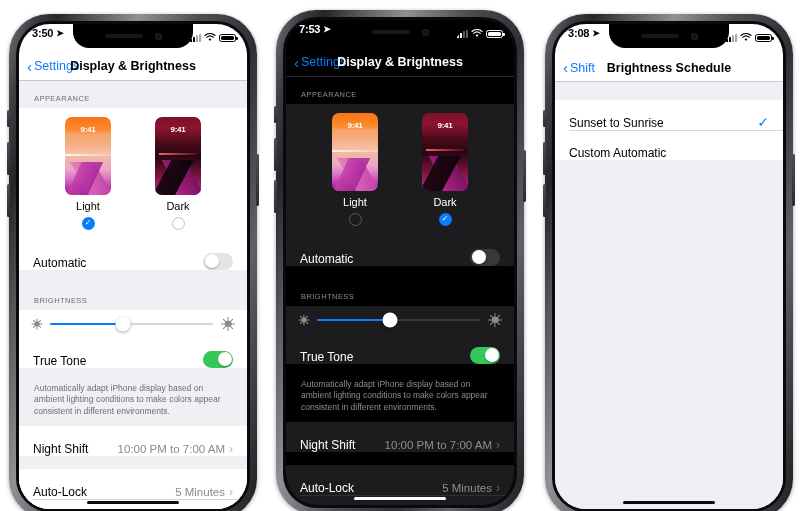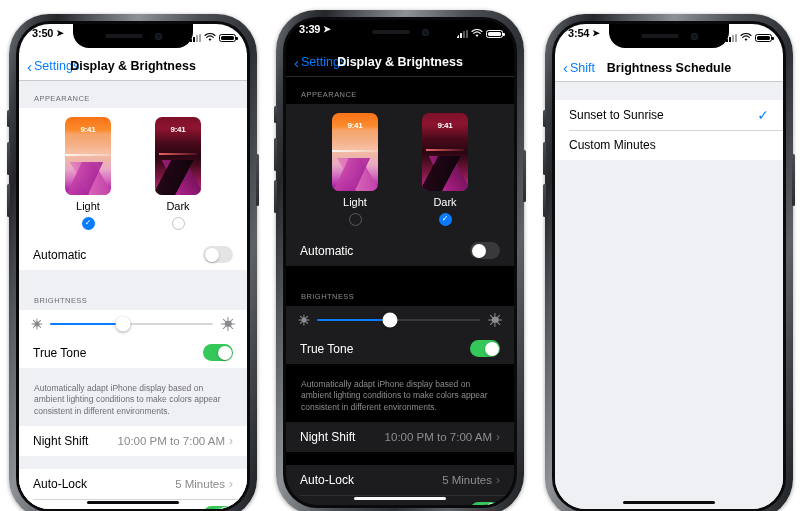--- a/index.html
+++ b/index.html
@@ -102,21 +102,21 @@
     text-transform: uppercase;
   }
   .light .sec-hdr { color: #6d6d72; }
   .dark  .sec-hdr { color: #8d8d92; }
 
   .card { }
   .light .card { background: #ffffff; }
   .dark  .card { background: #1c1c1e; }
 
   .row {
-    display: flex; align-items: center; justify-content: space-between;
+    display: flex; align-items: flex-end; justify-content: space-between;
     padding: 0 14px; height: 30px; font-size: 12px; position: relative;
   }
   .light .row { color: #000; }
   .dark  .row { color: #fff; }
   .row + .row::before {
     content:""; position:absolute; left:14px; right:0; top:0; height:.5px;
   }
   .light .row + .row::before { background:#d5d5d9; }
   .dark  .row + .row::before { background:#2f2f31; }
   .row-val { display:flex; align-items:center; gap:4px; font-size:11.5px; }
@@ -369,21 +369,21 @@
     <div class="bezel">
       <div class="screen dark">
         <div class="notch">
           <div class="speaker"></div>
           <div class="camera"></div>
         </div>
         <div class="flexcol">
           <div class="statusbar dark-txt">
             <div class="sb-left">
               <div class="sb-time">
-                <span>3:39</span>
+                <span>7:53</span>
                 <span class="loc-arrow">➤</span>
               </div>
               <div class="sb-search">
                 <span>◀</span>
                 <span>Search</span>
               </div>
             </div>
             <div class="sb-right">
               <span class="bars">
                   <i></i>
@@ -516,21 +516,21 @@
     <div class="bezel">
       <div class="screen">
         <div class="notch">
           <div class="speaker"></div>
           <div class="camera"></div>
         </div>
         <div class="flexcol">
           <div class="statusbar light-txt">
             <div class="sb-left">
               <div class="sb-time">
-                <span>3:54</span>
+                <span>3:08</span>
                 <span class="loc-arrow">➤</span>
               </div>
               <div class="sb-search">
                 <span>◀</span>
                 <span>Search</span>
               </div>
             </div>
             <div class="sb-right">
               <span class="bars">
                   <i></i>
@@ -559,21 +559,21 @@
 
           <div class="content light">
             <div style="height:18px"></div>
 
             <div class="card">
               <div class="row">
                 <span>Sunset to Sunrise</span>
                 <span class="check-blue">✓</span>
               </div>
               <div class="row">
-                <span>Custom Minutes</span>
+                <span>Custom Automatic</span>
               </div>
             </div>
           </div>
         </div>
         <div class="home-ind light"></div>
       </div>
     </div>
   </div>
 
 </div>

